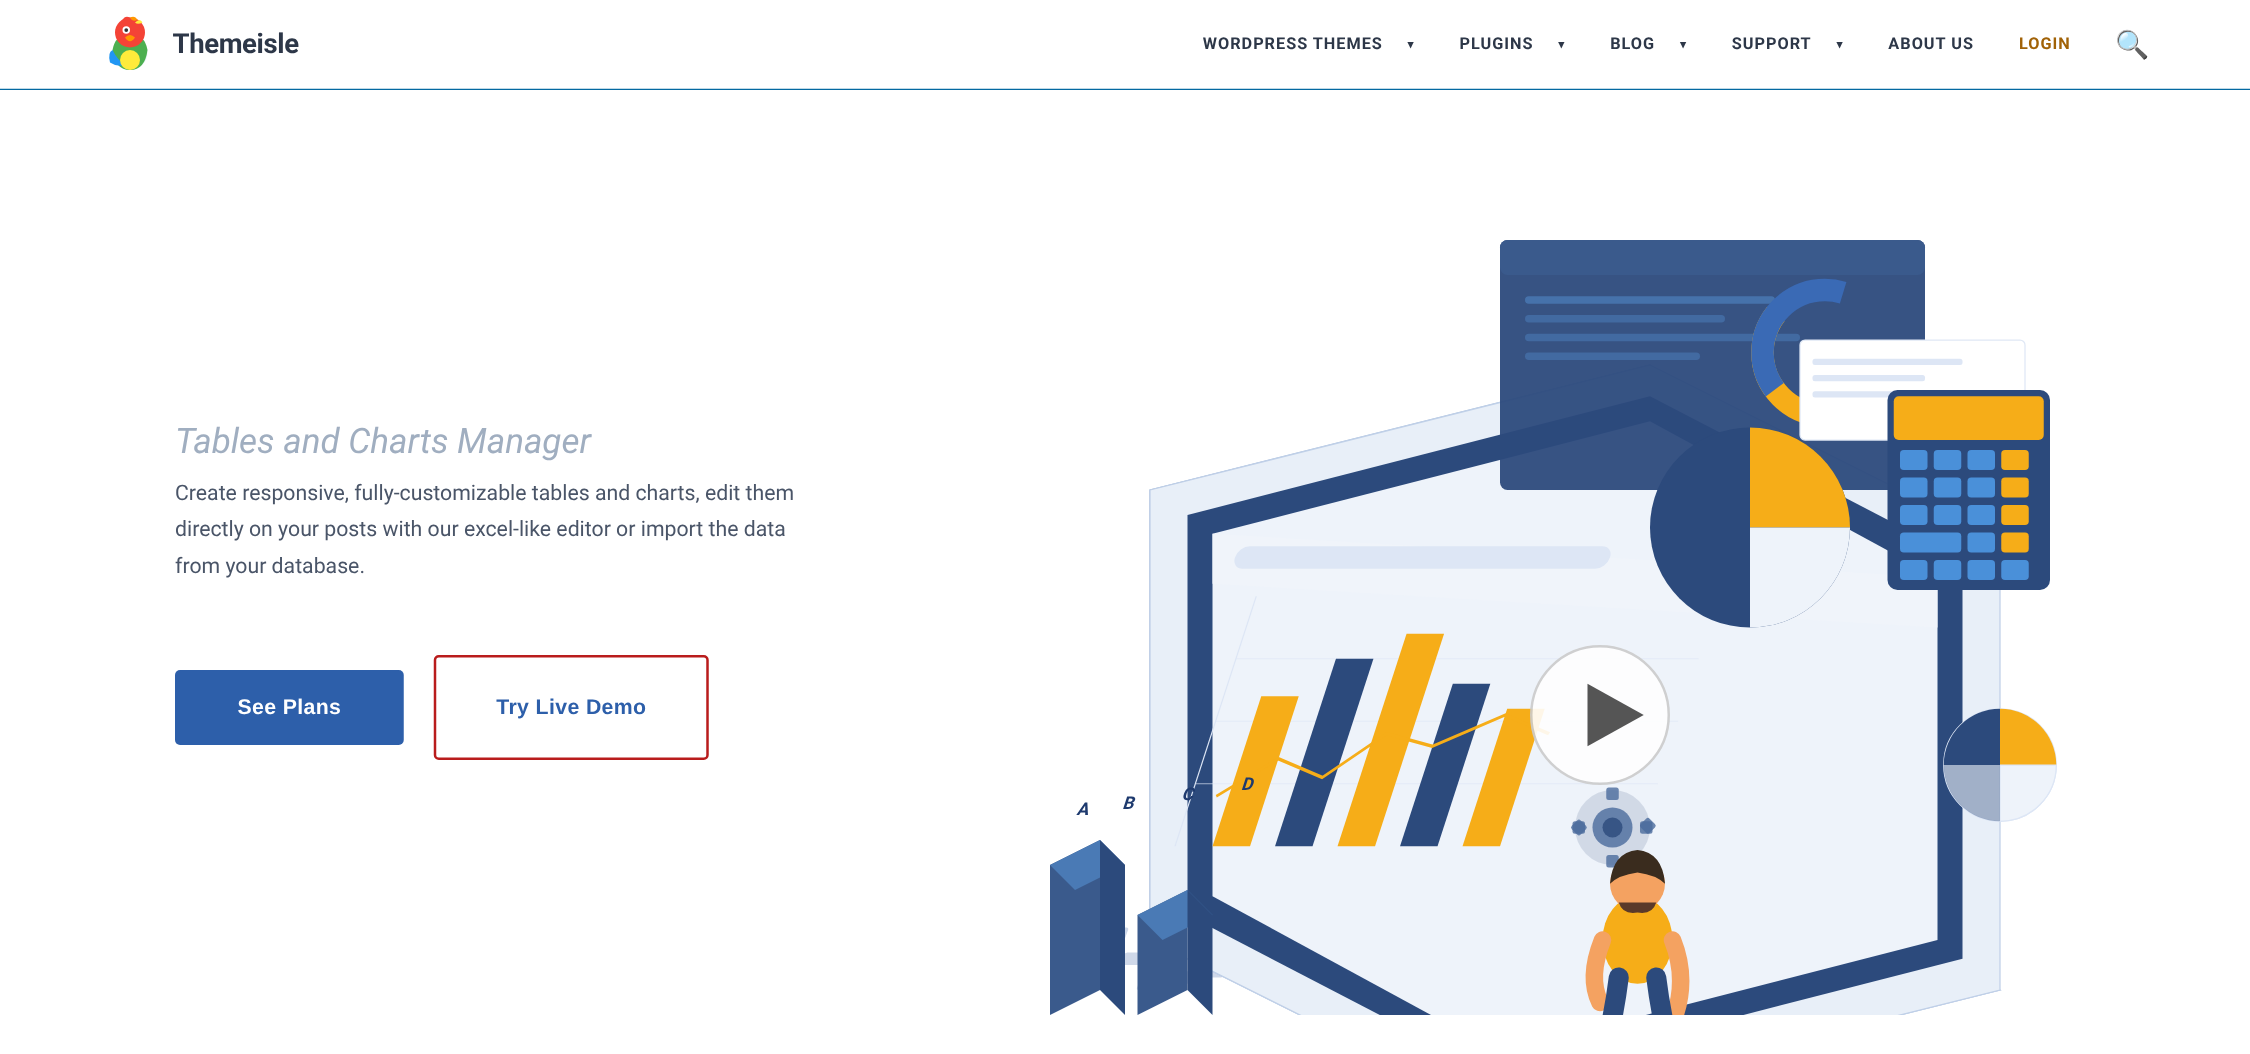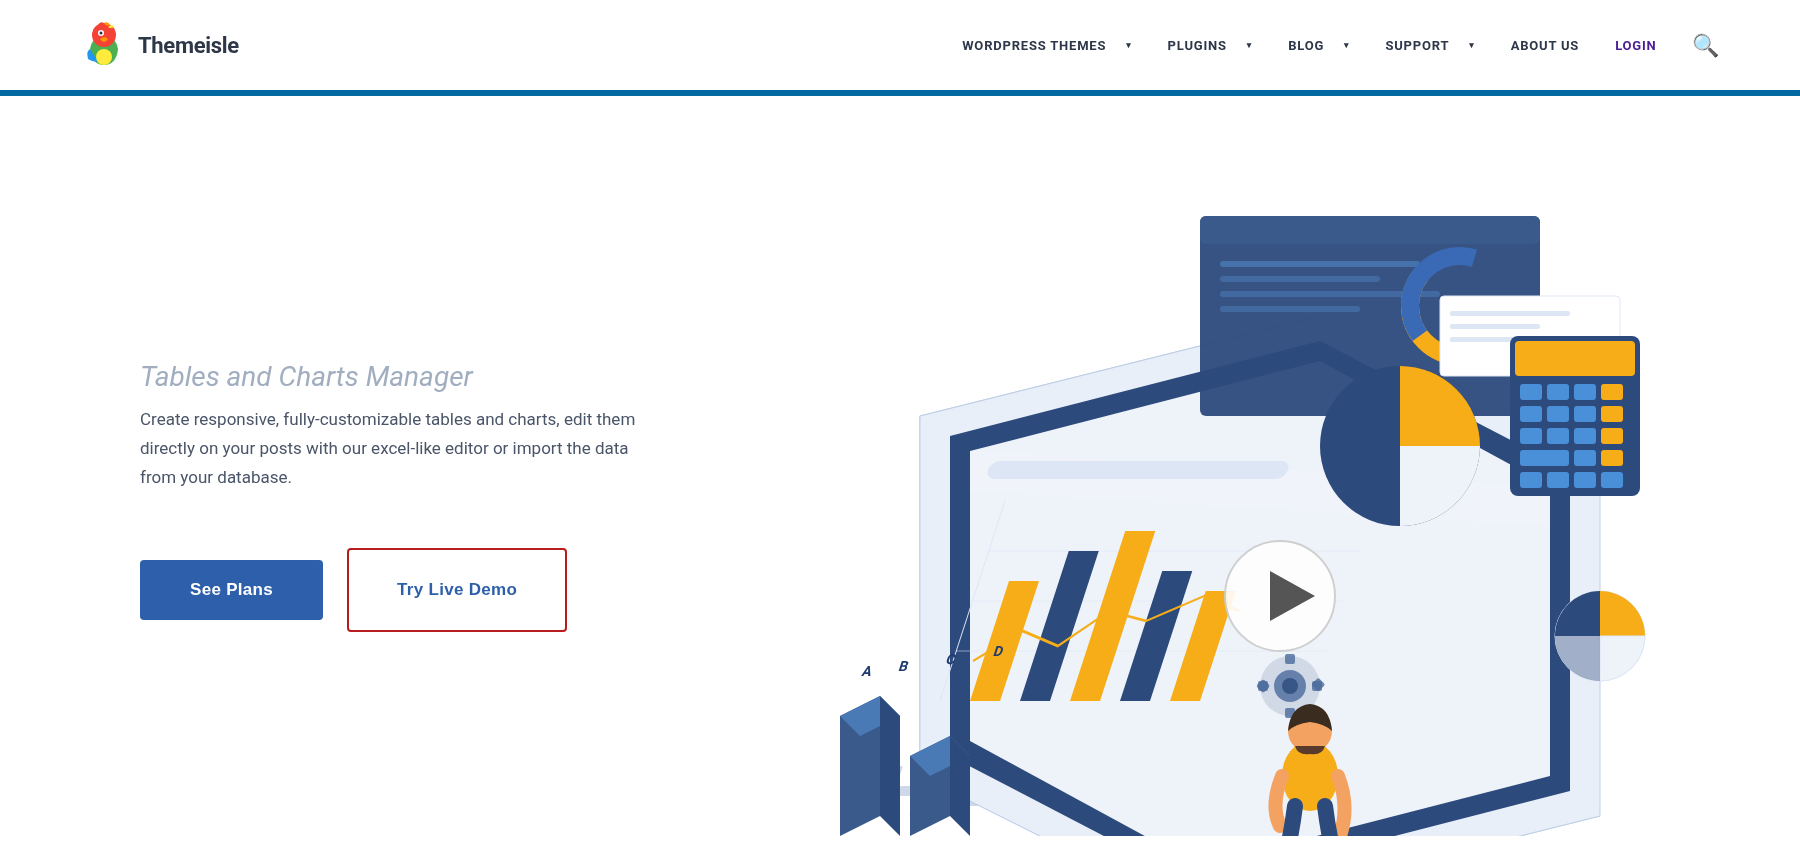--- a/index.html
+++ b/index.html
@@ -11,22 +11,22 @@
       min-height: 843px;
       overflow-x: hidden;
     }
 
     
     header {
       display: flex;
       align-items: center;
       justify-content: space-between;
       padding: 0 80px;
-      height: 96px;
-      border-bottom: 6px solid #0369a1;
+      height: 72px;
+      border-bottom: 1px solid #0369a1;
       background: #fff;
     }
     .logo-area {
       display: flex;
       align-items: center;
       gap: 10px;
       text-decoration: none;
     }
     .logo-bird {
       width: 48px;
@@ -56,21 +56,21 @@
       text-decoration: none;
     }
     .nav-chevron {
       font-size: 9px;
       color: #2d3748;
     }
     .nav-login {
       font-size: 13px;
       font-weight: 700;
       letter-spacing: 0.8px;
-      color: #4c1d95;
+      color: #a16207;
       text-transform: uppercase;
       cursor: pointer;
     }
     .nav-search-icon {
       color: #2563eb;
       font-size: 22px;
       cursor: pointer;
       font-weight: 300;
     }
 

